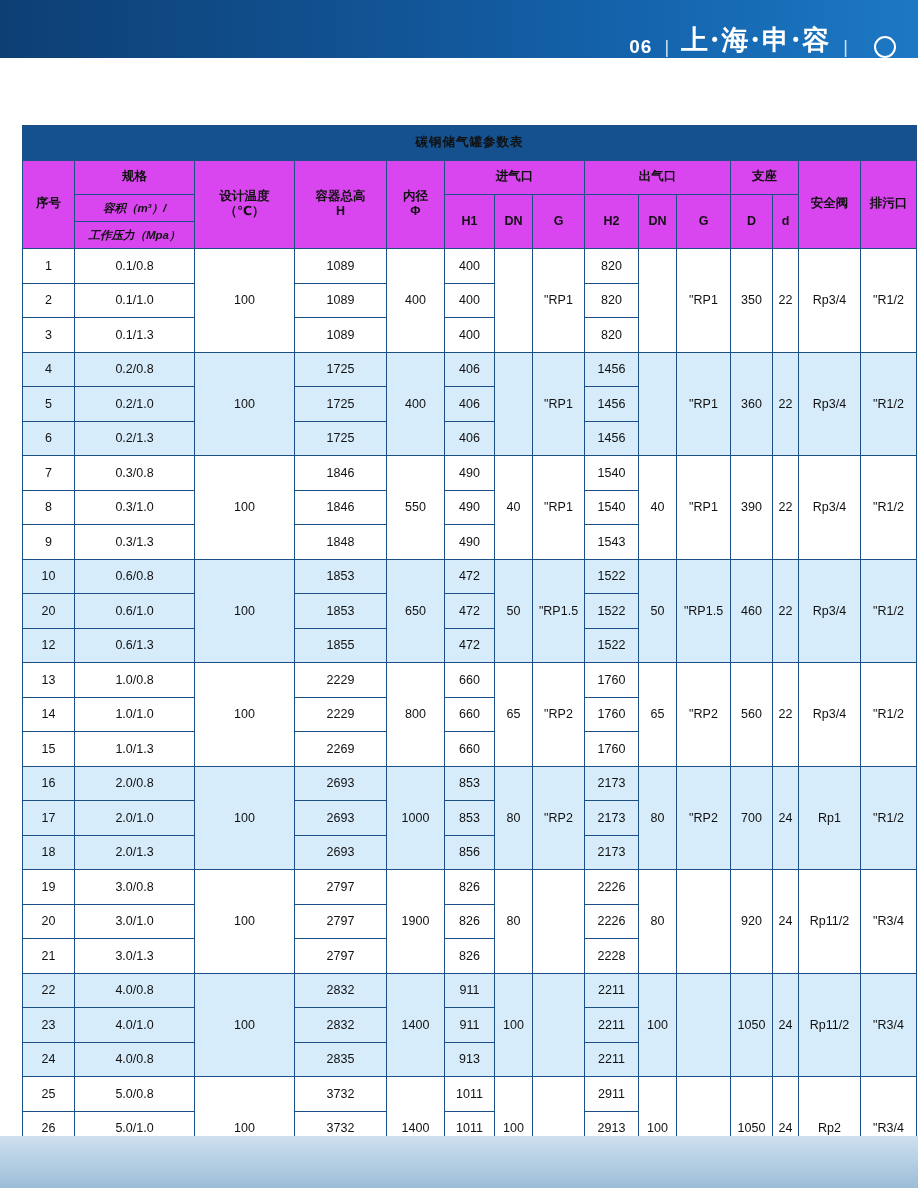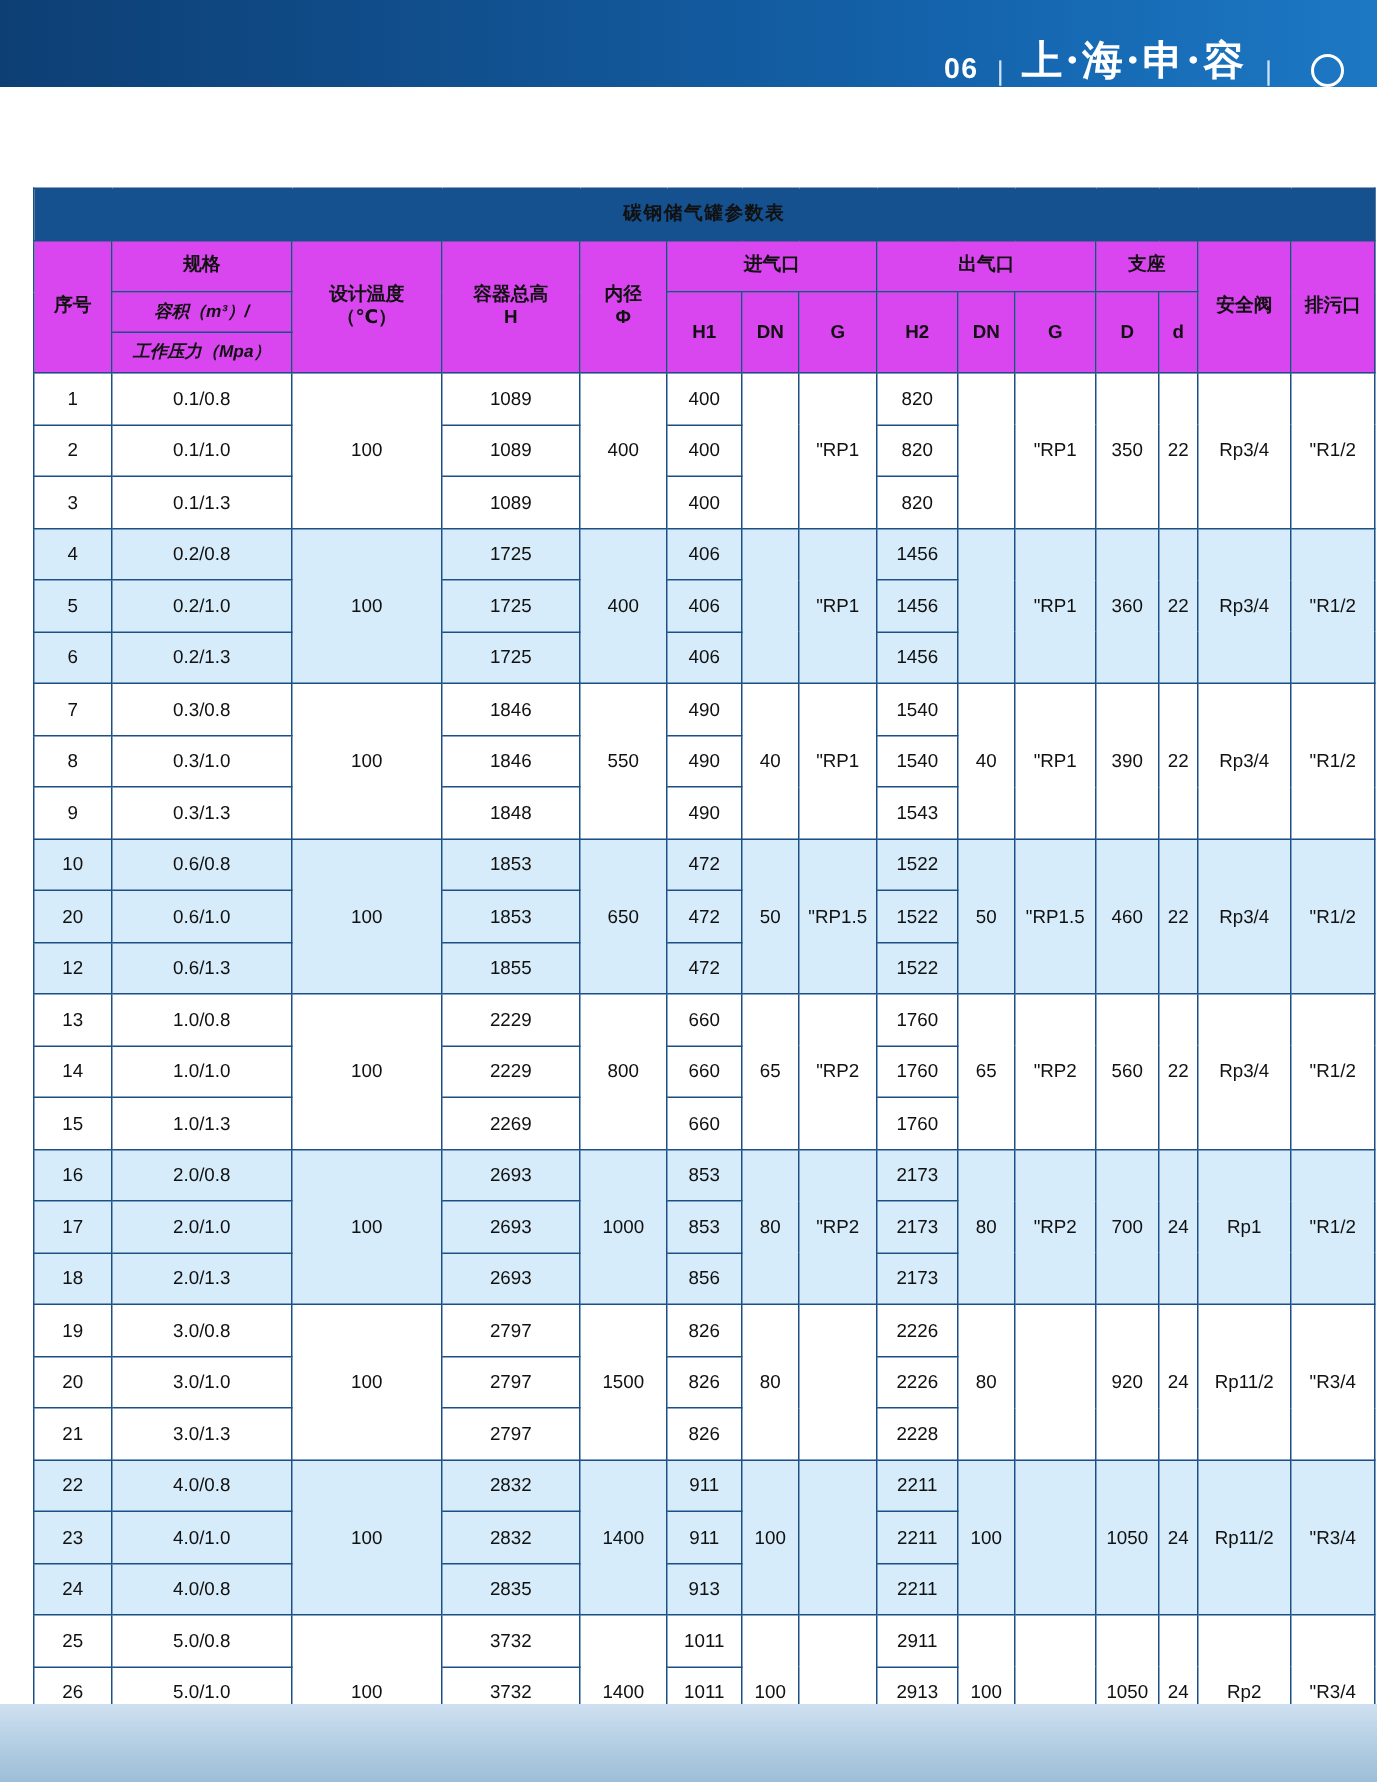--- a/index.html
+++ b/index.html
@@ -327,21 +327,21 @@
           <td>2.0/1.3</td>
           <td>2693</td>
           <td>856</td>
           <td>2173</td>
         </tr>
         <tr class="plain">
           <td>19</td>
           <td>3.0/0.8</td>
           <td rowspan="3">100</td>
           <td>2797</td>
-          <td rowspan="3">1500</td>
+          <td rowspan="3">1900</td>
           <td>826</td>
           <td rowspan="3">80</td>
           <td rowspan="3"></td>
           <td>2226</td>
           <td rowspan="3">80</td>
           <td rowspan="3"></td>
           <td rowspan="3">920</td>
           <td rowspan="3">24</td>
           <td rowspan="3">Rp11/2</td>
           <td rowspan="3">"R3/4</td>

